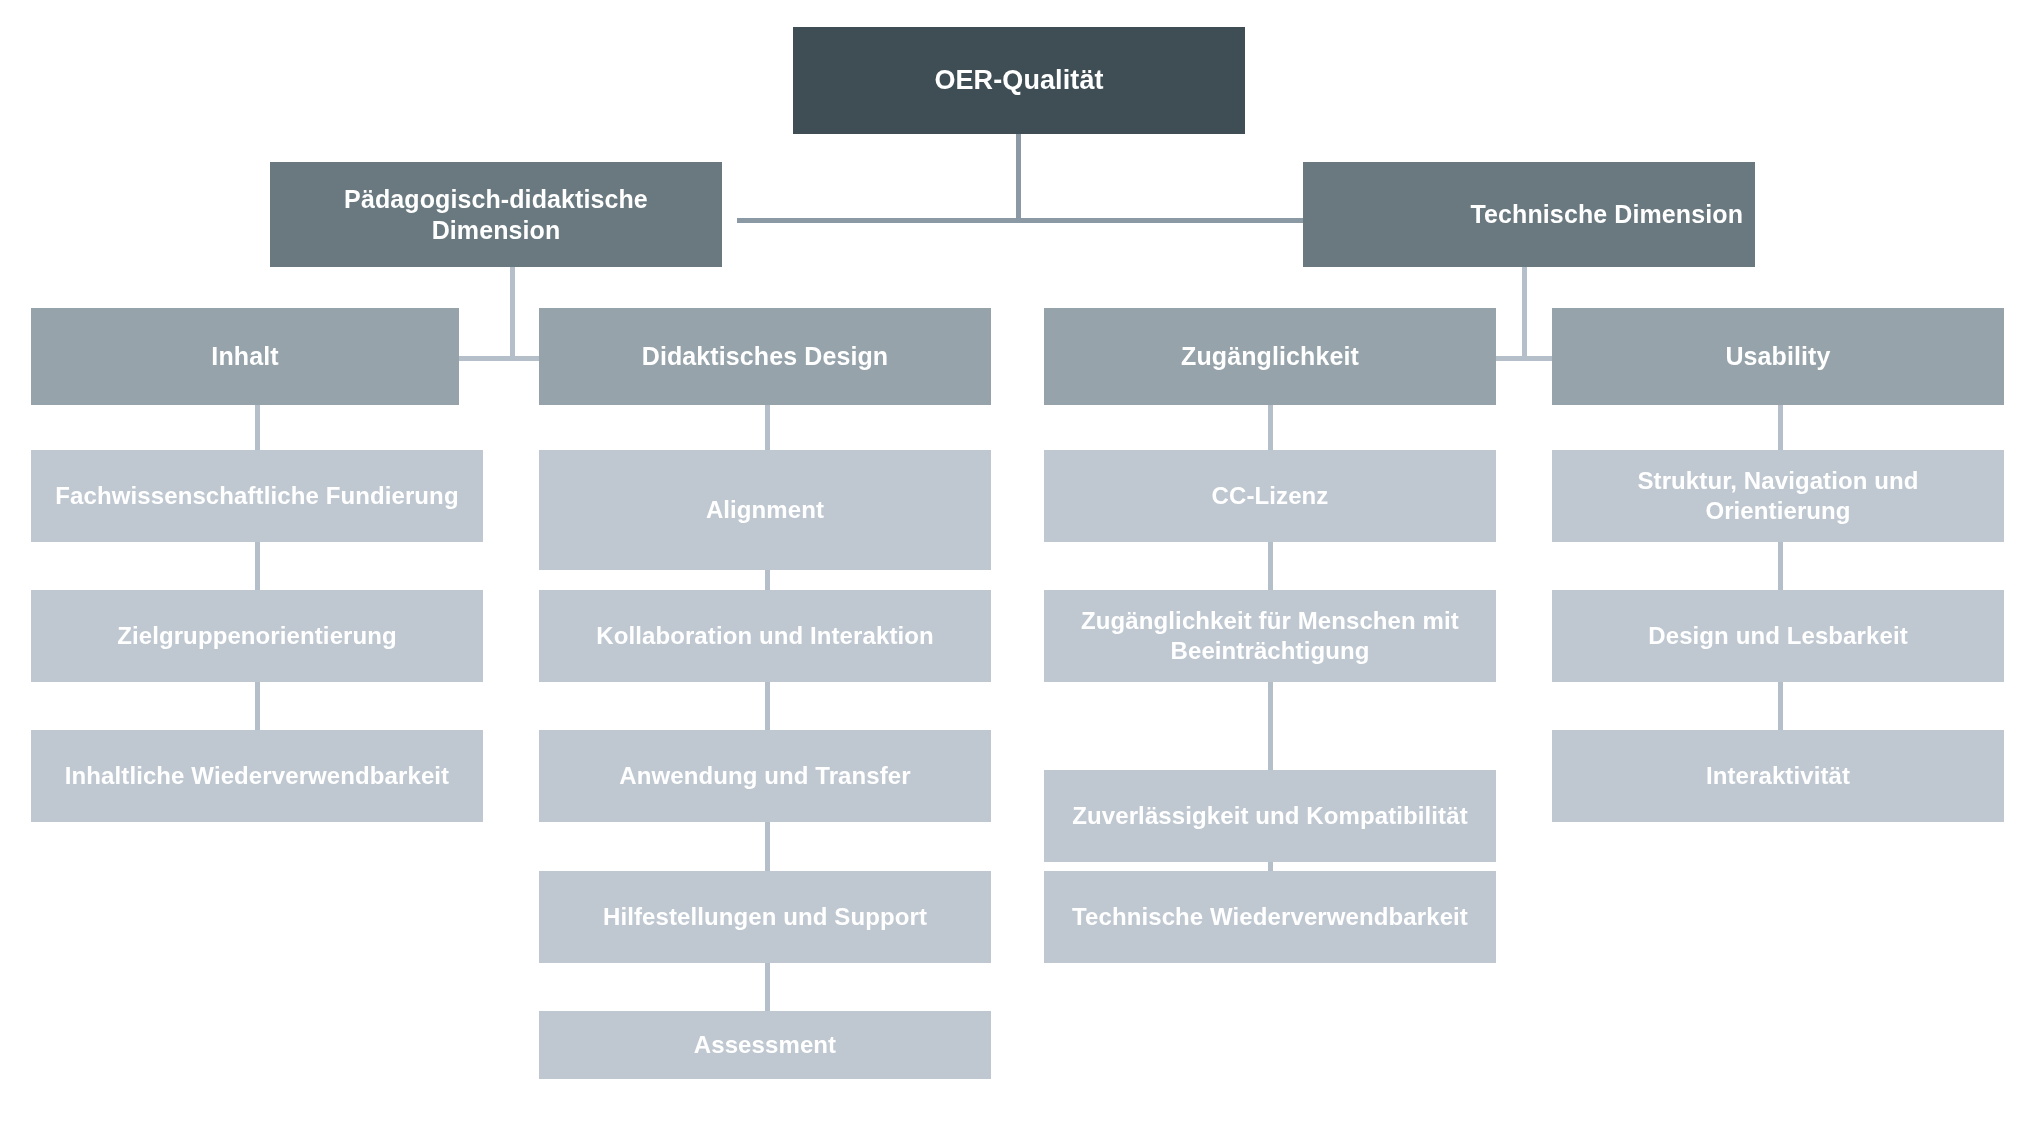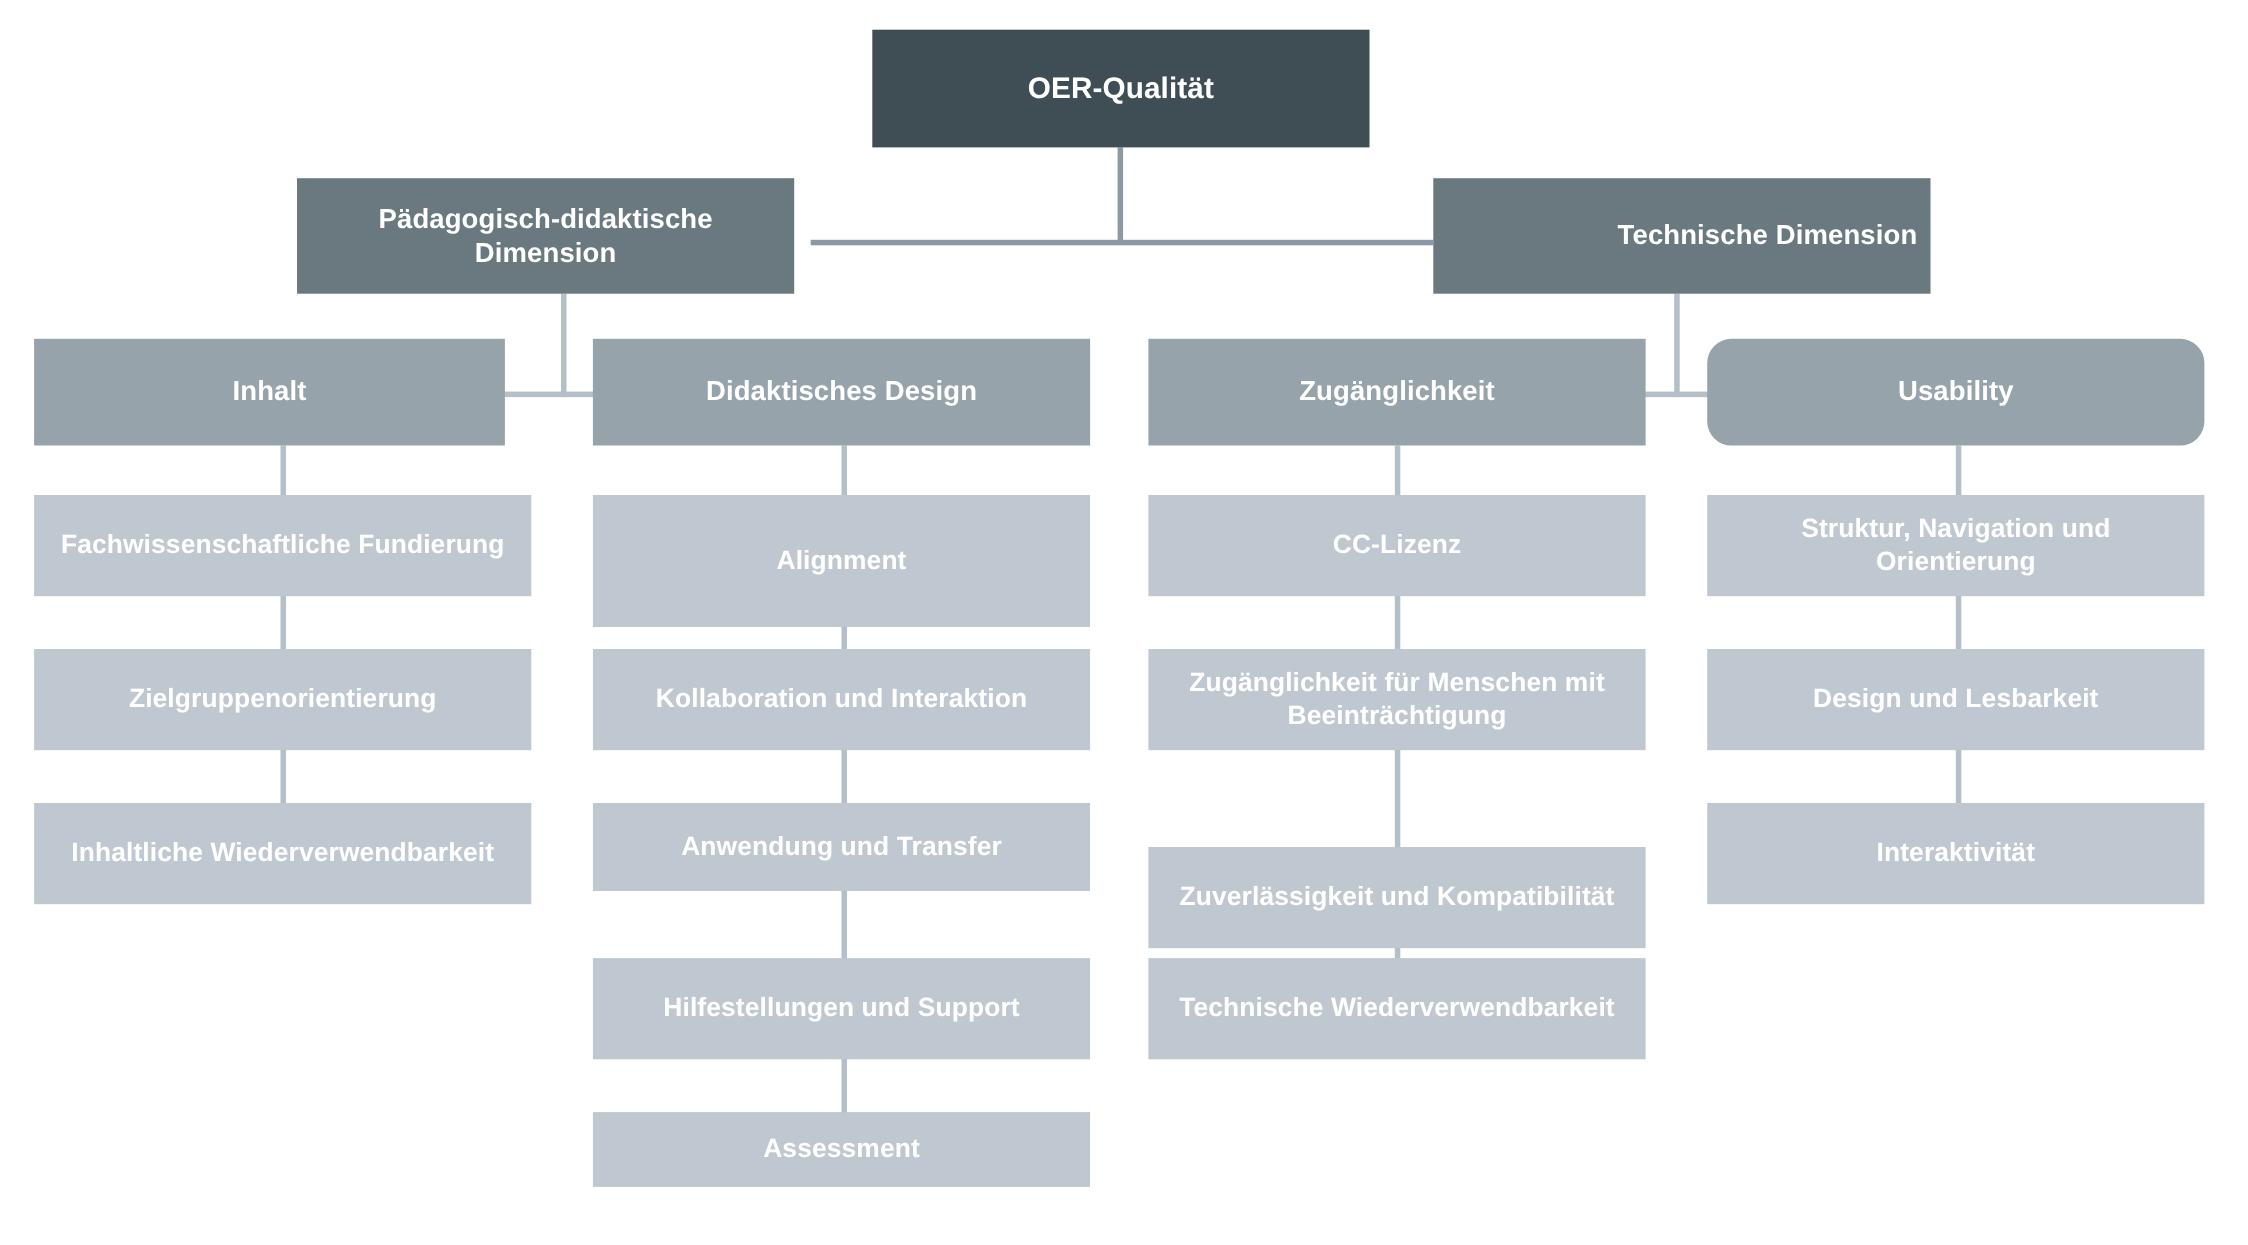--- a/index.html
+++ b/index.html
@@ -101,41 +101,41 @@
   </div>
 
   <div class="node lvl-cat" style="left:539px; top:308px; width:452px; height:97px;">
     <span class="lbl">Didaktisches Design</span>
   </div>
 
   <div class="node lvl-cat" style="left:1044px; top:308px; width:452px; height:97px;">
     <span class="lbl">Zugänglichkeit</span>
   </div>
 
-  <div class="node lvl-cat" style="left:1552px; top:308px; width:452px; height:97px;border-radius:22px;">
+  <div class="node lvl-cat" style="left:1552px; top:308px; width:452px; height:97px;">
     <span class="lbl">Usability</span>
   </div>
 
   <div class="node lvl-leaf" style="left:31px; top:450px; width:452px; height:92px;">
     <span class="lbl">Fachwissenschaftliche Fundierung</span>
   </div>
   <div class="node lvl-leaf" style="left:31px; top:590px; width:452px; height:92px;align-items:center;">
     <span class="lbl">Zielgruppenorientierung</span>
   </div>
   <div class="node lvl-leaf" style="left:31px; top:730px; width:452px; height:92px;">
     <span class="lbl">Inhaltliche Wiederverwendbarkeit</span>
   </div>
 
   <div class="node lvl-leaf" style="left:539px; top:450px; width:452px; height:120px;">
     <span class="lbl">Alignment</span>
   </div>
   <div class="node lvl-leaf" style="left:539px; top:590px; width:452px; height:92px;">
     <span class="lbl">Kollaboration und Interaktion</span>
   </div>
-  <div class="node lvl-leaf" style="left:539px; top:730px; width:452px; height:80px;">
+  <div class="node lvl-leaf" style="left:539px; top:730px; width:452px; height:92px;">
     <span class="lbl">Anwendung und Transfer</span>
   </div>
   <div class="node lvl-leaf" style="left:539px; top:871px; width:452px; height:92px;">
     <span class="lbl">Hilfestellungen und Support</span>
   </div>
   <div class="node lvl-leaf" style="left:539px; top:1011px; width:452px; height:68px;">
     <span class="lbl">Assessment</span>
   </div>
 
   <div class="node lvl-leaf" style="left:1044px; top:450px; width:452px; height:92px;">

